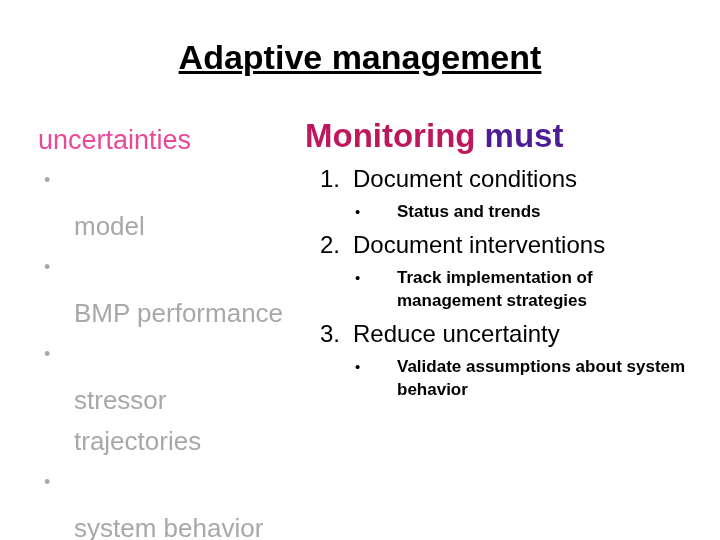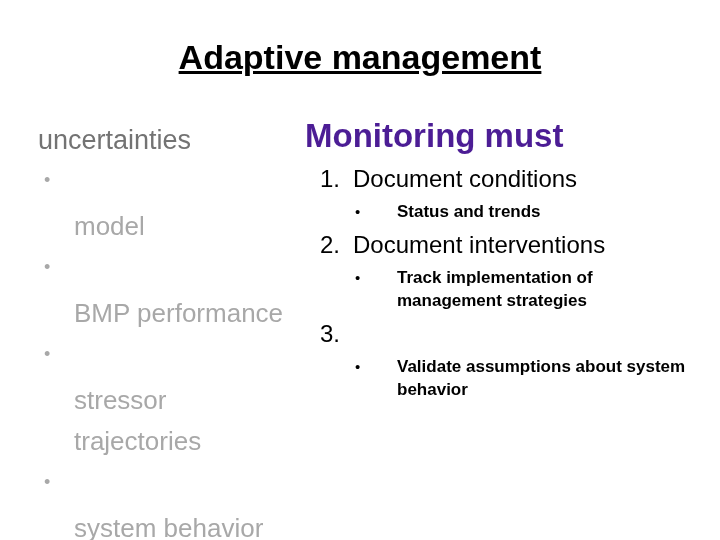--- a/index.html
+++ b/index.html
@@ -40,21 +40,21 @@
 
   
   #left-column {
     position: absolute;
     left: 38px;
     top: 122px;
     width: 248px;
   }
   #left-heading {
     font-size: 27px;
-    color: #737373;
+    color: #ec4899;
     line-height: 36px;
     margin-bottom: 2px;
     white-space: nowrap;
   }
   .left-bullet {
     display: flex;
     align-items: flex-start;
     font-size: 26px;
     color: #a8a8a8;
     line-height: 41px;
@@ -81,21 +81,21 @@
     width: 390px;
   }
   #right-heading {
     font-size: 33px;
     font-weight: bold;
     line-height: 40px;
     white-space: nowrap;
     margin-bottom: 6px;
   }
   #right-heading .hl {
-    color: #4c1d95;
+    color: #be185d;
   }
   #right-heading .plain {
     color: #4c1d95;
   }
 
   .num-item {
     display: flex;
     align-items: flex-start;
     font-size: 24px;
     color: #000000;
@@ -185,20 +185,21 @@
       <span class="marker">2.</span>
       <span class="text">Document interventions</span>
     </div>
     <div class="sub-item">
       <span class="marker">•</span>
       <span class="text">Track implementation of management strategies</span>
     </div>
 
     <div class="num-item">
       <span class="marker">3.</span>
+      <span class="text">Reduce uncertainty</span>
     </div>
     <div class="sub-item">
       <span class="marker">•</span>
       <span class="text">Validate assumptions about system behavior</span>
     </div>
 
   </div>
 
 </div>
 

